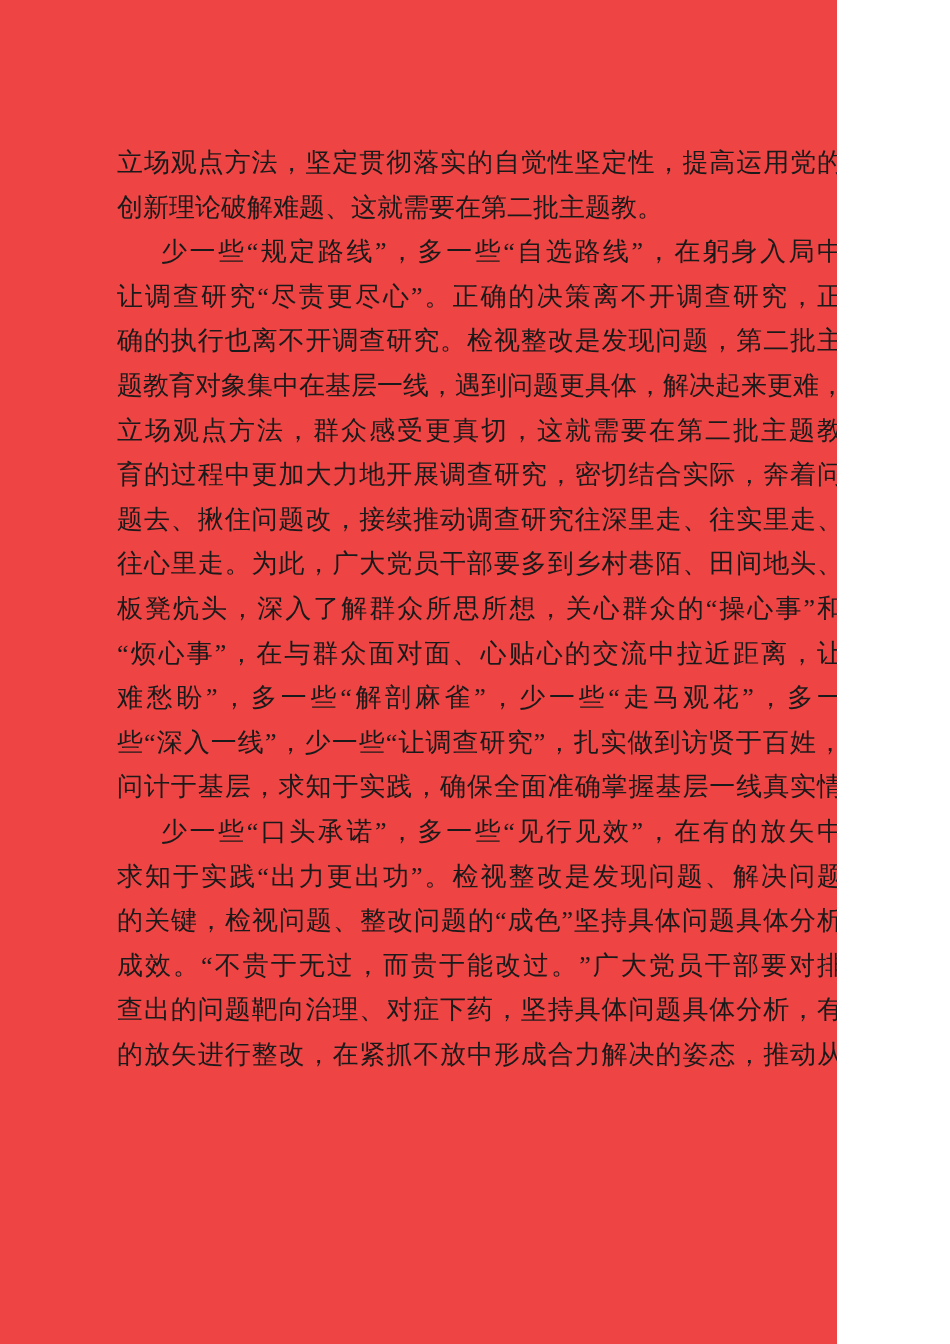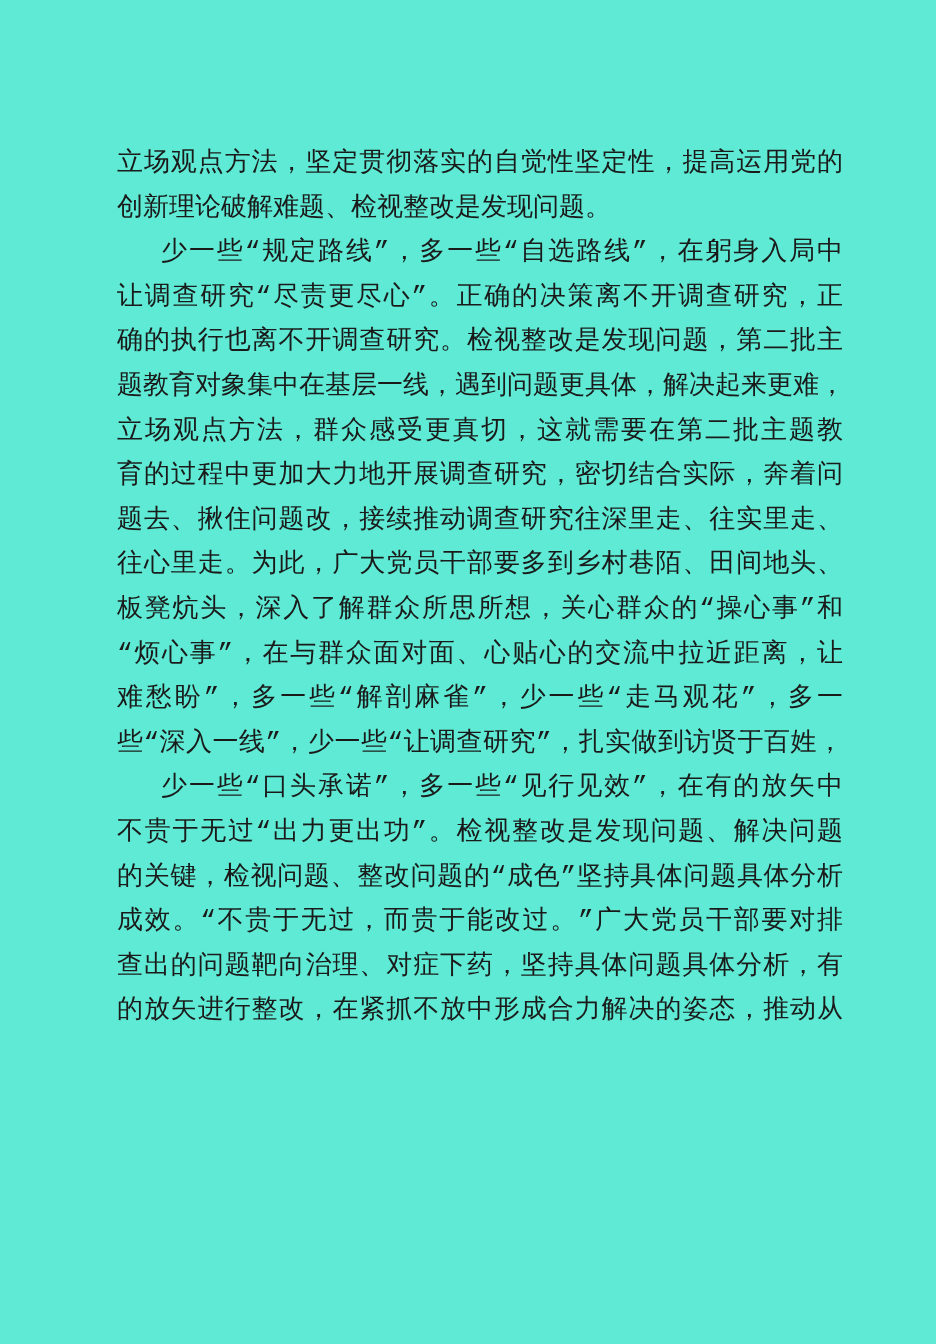--- a/index.html
+++ b/index.html
@@ -2,25 +2,25 @@
 <html><head>
 <meta charset="utf-8">
 <style>
   html, body {
     margin: 0;
     padding: 0;
     background: #ffffff;
   }
   .page {
     position: relative;
-    width: 936px;
+    width: 837px;
     height: 1344px;
-    background: #5eead4;
+    background: #ef4444;
     overflow: hidden;
-    font-family: Liberation Mono, monospace;
+    font-family: Liberation Serif, serif;
     color: #1a1a1a;
   }
   .text-block {
     position: absolute;
     left: 117px;
     top: 141px;
     width: 726px;
   }
   .paragraph {
     margin: 0;
@@ -44,41 +44,42 @@
   }
 </style>
 </head>
 <body>
 
 <div class="page">
   <div class="text-block">
 
     <div class="paragraph">
       <div class="line">立场观点方法，坚定贯彻落实的自觉性坚定性，提高运用党的</div>
-      <div class="line para-end">创新理论破解难题、检视整改是发现问题。</div>
+      <div class="line para-end">创新理论破解难题、这就需要在第二批主题教。</div>
     </div>
 
     <div class="paragraph">
       <div class="line first-indent">少一些“规定路线”，多一些“自选路线”，在躬身入局中</div>
       <div class="line">让调查研究“尽责更尽心”。正确的决策离不开调查研究，正</div>
       <div class="line">确的执行也离不开调查研究。检视整改是发现问题，第二批主</div>
       <div class="line">题教育对象集中在基层一线，遇到问题更具体，解决起来更难，</div>
       <div class="line">立场观点方法，群众感受更真切，这就需要在第二批主题教</div>
       <div class="line">育的过程中更加大力地开展调查研究，密切结合实际，奔着问</div>
       <div class="line">题去、揪住问题改，接续推动调查研究往深里走、往实里走、</div>
       <div class="line">往心里走。为此，广大党员干部要多到乡村巷陌、田间地头、</div>
       <div class="line">板凳炕头，深入了解群众所思所想，关心群众的“操心事”和</div>
       <div class="line">“烦心事”，在与群众面对面、心贴心的交流中拉近距离，让</div>
       <div class="line">难愁盼”，多一些“解剖麻雀”，少一些“走马观花”，多一</div>
       <div class="line">些“深入一线”，少一些“让调查研究”，扎实做到访贤于百姓，</div>
+      <div class="line">问计于基层，求知于实践，确保全面准确掌握基层一线真实情</div>
     </div>
 
     <div class="paragraph">
       <div class="line first-indent">少一些“口头承诺”，多一些“见行见效”，在有的放矢中</div>
-      <div class="line">不贵于无过“出力更出功”。检视整改是发现问题、解决问题</div>
+      <div class="line">求知于实践“出力更出功”。检视整改是发现问题、解决问题</div>
       <div class="line">的关键，检视问题、整改问题的“成色”坚持具体问题具体分析</div>
       <div class="line">成效。“不贵于无过，而贵于能改过。”广大党员干部要对排</div>
       <div class="line">查出的问题靶向治理、对症下药，坚持具体问题具体分析，有</div>
       <div class="line">的放矢进行整改，在紧抓不放中形成合力解决的姿态，推动从</div>
     </div>
 
   </div>
 </div>
 
 </body></html>

